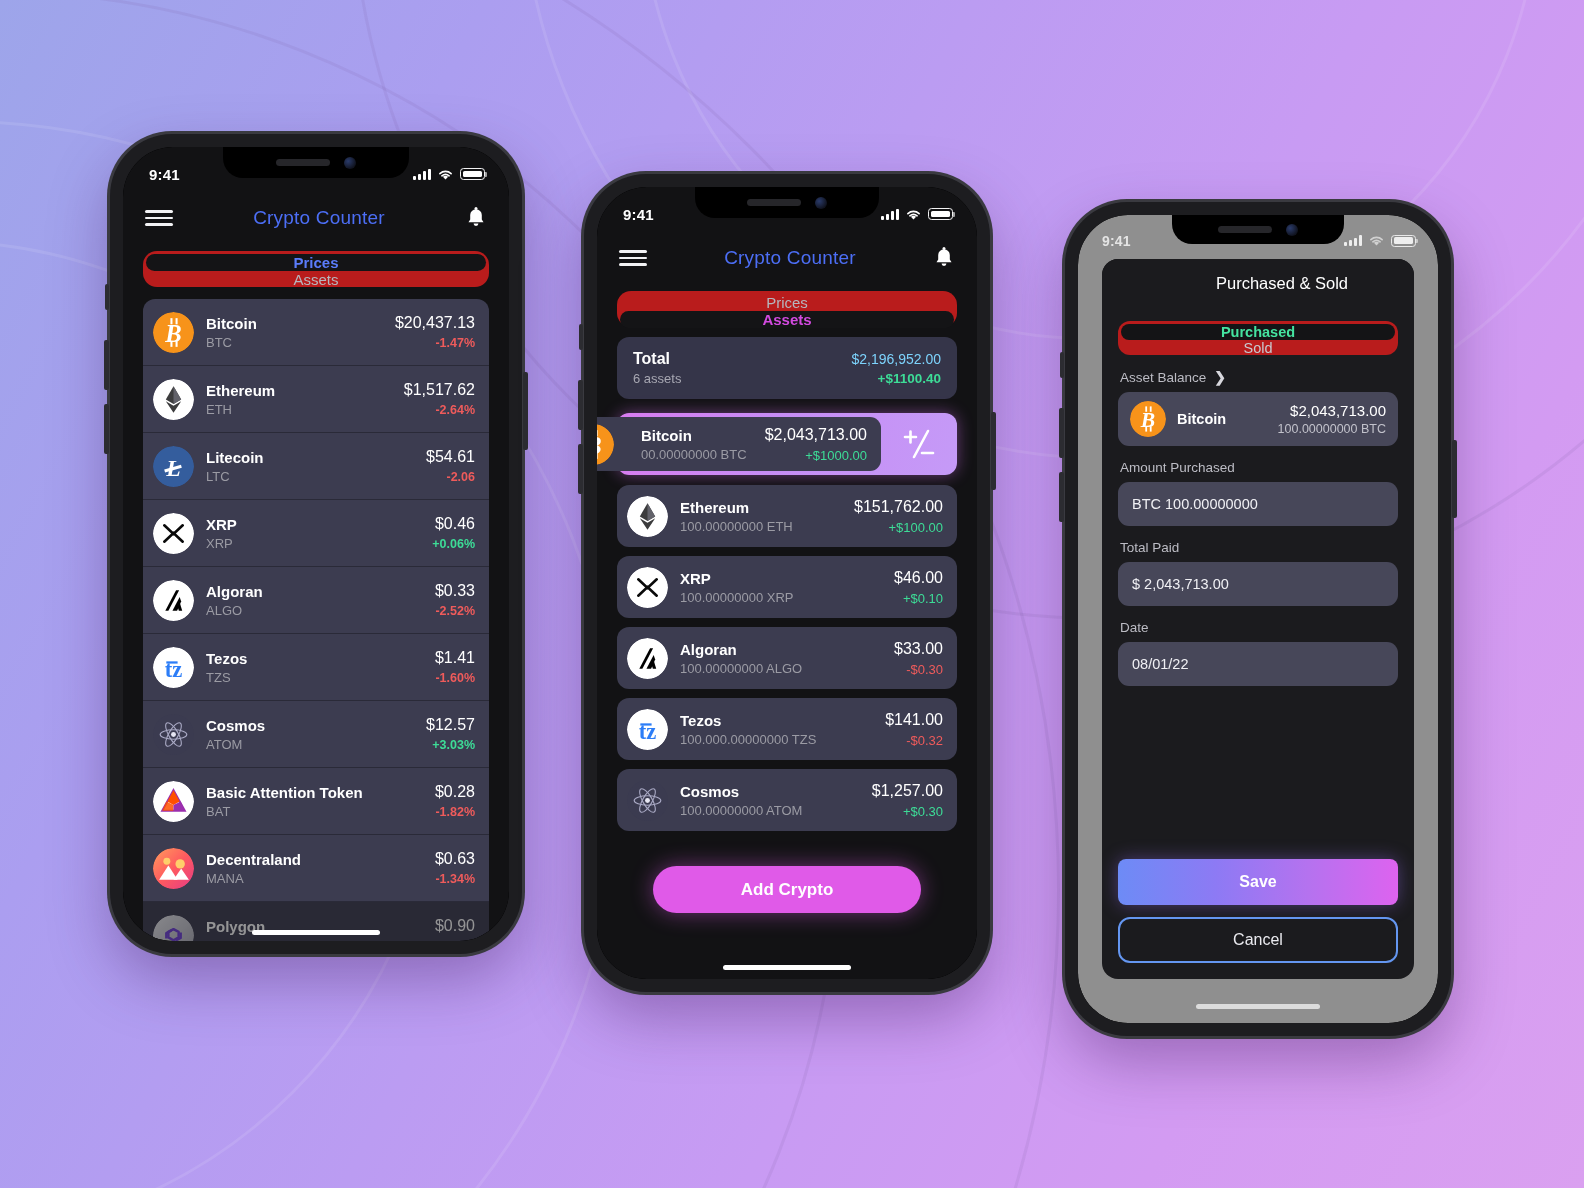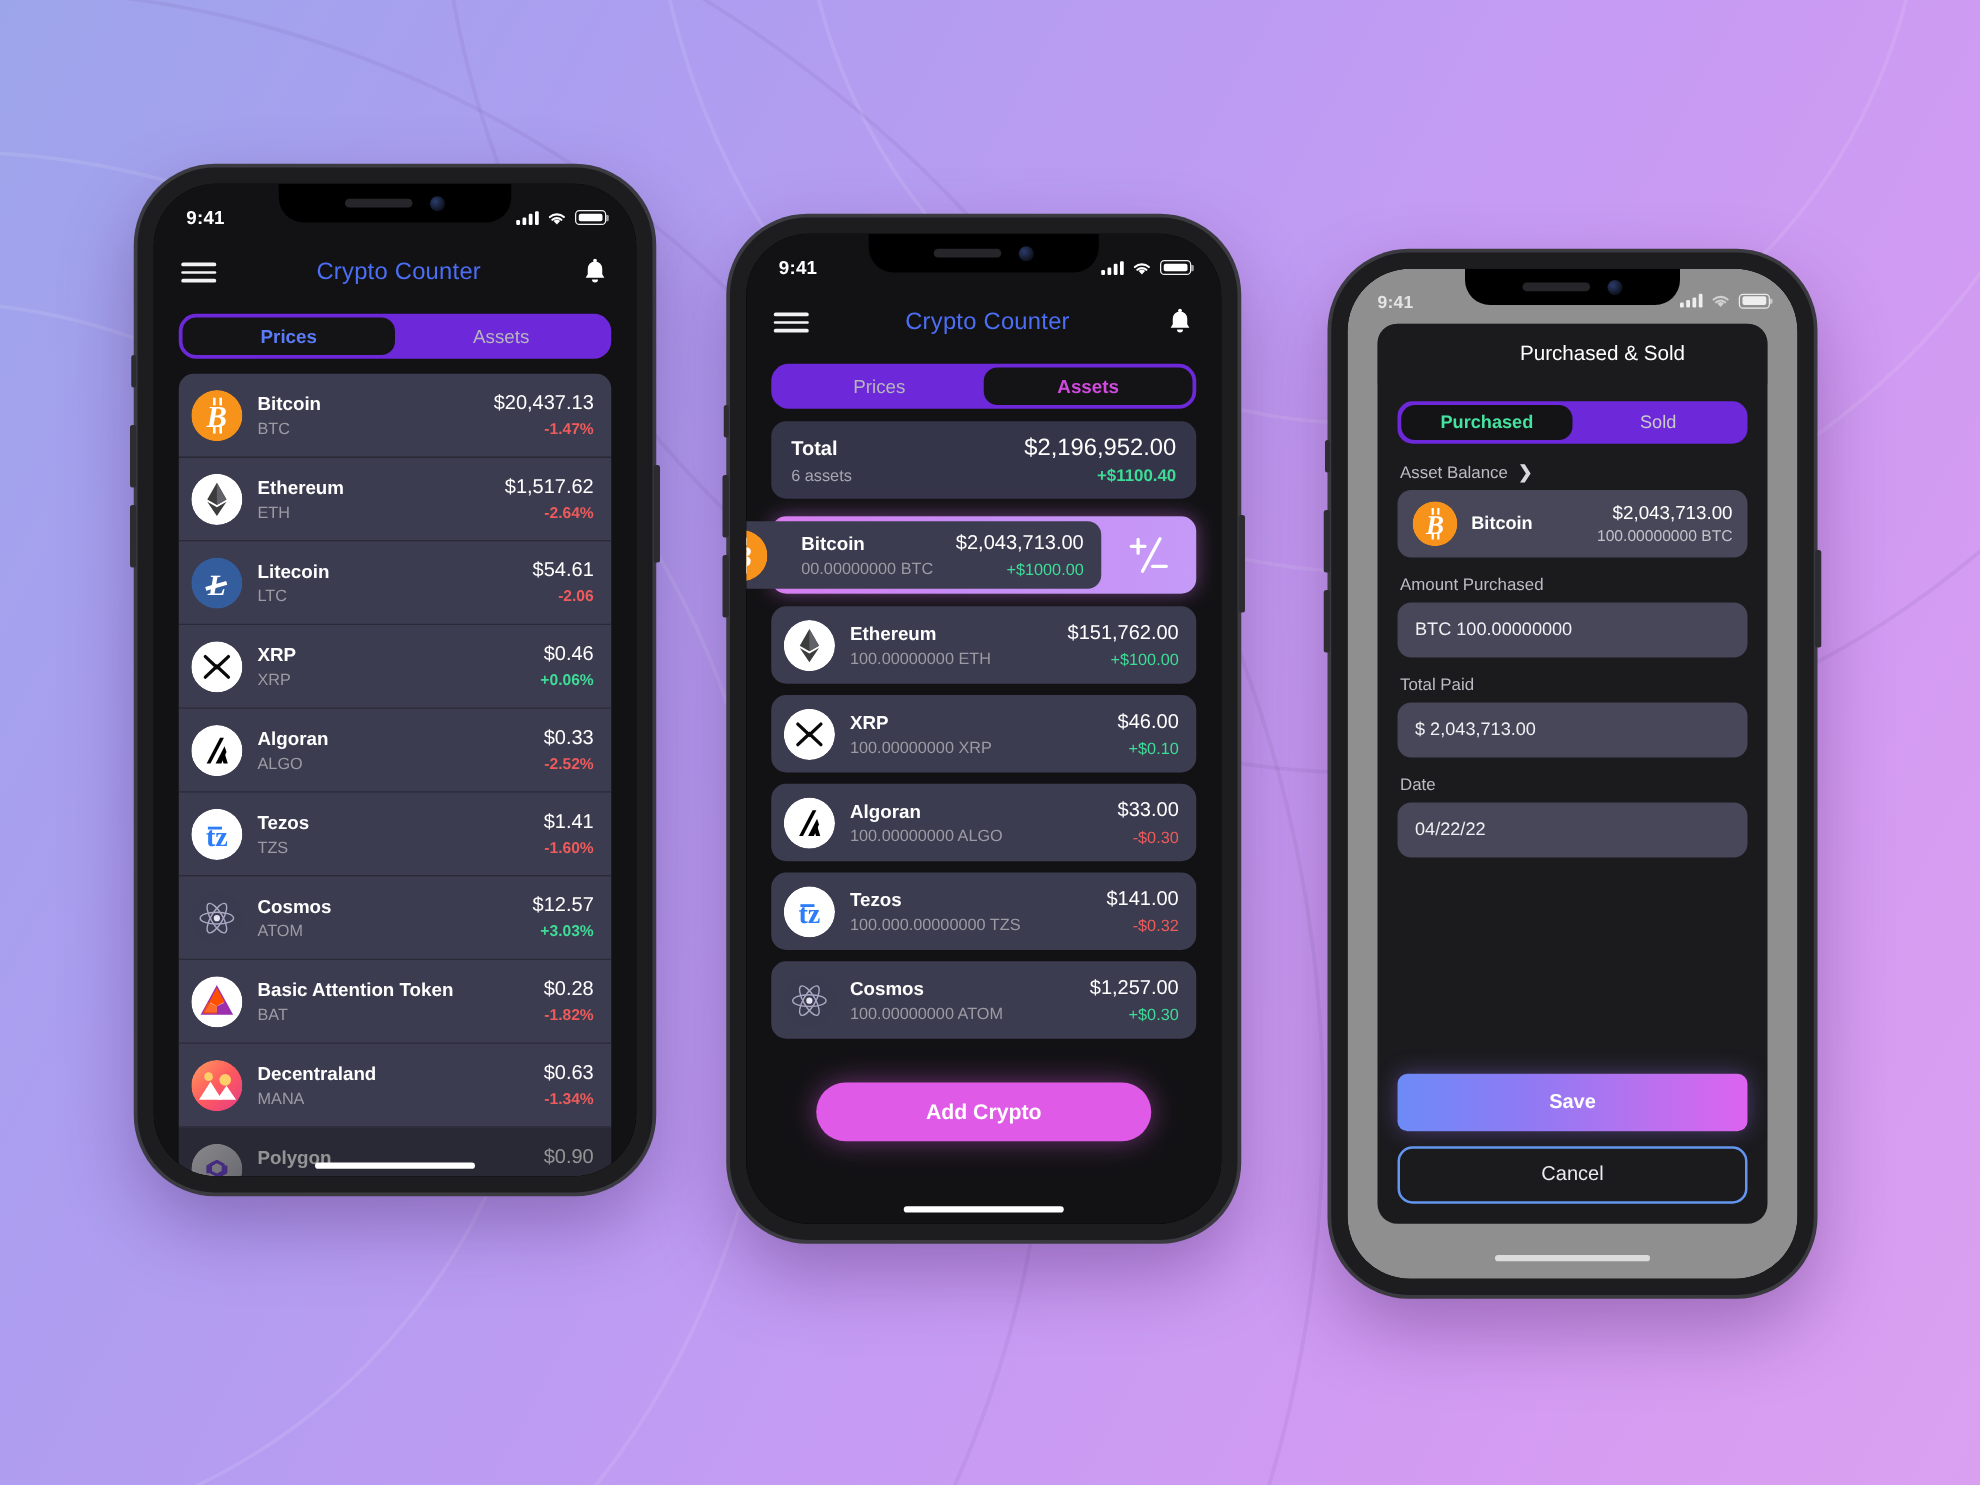--- a/index.html
+++ b/index.html
@@ -90,22 +90,22 @@
   }
   .battery i { display:block; height:100%; width:100%; background:#fff; border-radius:1.6px; }
 
   
   .appbar { display:flex; align-items:center; justify-content:space-between; }
   .burger { display:flex; flex-direction:column; gap:4px; cursor:pointer; }
   .burger span { display:block; height:2.6px; background:#f2f2f4; border-radius:2px; }
   .apptitle { font-weight: 400; letter-spacing: .2px; }
 
   .segment {
-    display: flex; border-radius: 14px; background: #6d28d9;
-    padding: 3px; position: relative;
+    display: flex; border-radius: 14px; background: #b91c1c;
+    padding: 3px; position: relative; flex-direction: column;
   }
   .segment > div {
     flex: 1; text-align: center; border-radius: 11px;
     display: flex; align-items: center; justify-content: center;
     cursor: pointer;
   }
   .segment .sel { background: #141416; }
 
   
   .coin {
@@ -154,21 +154,21 @@
   #p2 .segment .sel { color:#d34ae0; font-weight:700; }
   #p2 .segment .un  { color:#b6b6bd; }
   #p2 .total {
     position:absolute; top: 150px; left: 20px; right: 20px; height: 62px;
     background:#353549; border-radius: 12px; padding: 9px 16px;
     display:flex; flex-direction:column; justify-content:center;
   }
   #p2 .total .l1 { display:flex; justify-content:space-between; align-items:baseline; }
   #p2 .total .l2 { display:flex; justify-content:space-between; align-items:baseline; margin-top:3px; }
   #p2 .total .t  { color:#fff; font-weight:700; font-size:16px; }
-  #p2 .total .v  { color:#ffffff; font-size:19px; }
+  #p2 .total .v  { color:#7dd3fc; font-size:14px; }
   #p2 .total .s  { color:#a7a7b2; font-size:13px; }
   #p2 .total .d  { font-size:13.5px; font-weight:700; }
 
   #p2 .swipe-wrap {
     position:absolute; top: 226px; left: 20px; right: 20px; height: 62px;
     border-radius: 12px;
     background: linear-gradient(100deg,#d87cf0 0%, #c78cf5 45%, #c59af7 100%);
     box-shadow: 0 0 16px rgba(210,110,240,.45);
   }
   #p2 .swipe-front {
@@ -804,21 +804,21 @@
               </div>
             </div>
 
             <div class="flabel">Amount Purchased</div>
             <div class="field">BTC 100.00000000</div>
 
             <div class="flabel">Total Paid</div>
             <div class="field">$ 2,043,713.00</div>
 
             <div class="flabel">Date</div>
-            <div class="field">04/22/22</div>
+            <div class="field">08/01/22</div>
           </div>
 
           <div class="actions">
             <div class="save">Save</div>
             <div class="cancel">Cancel</div>
           </div>
         </div>
 
         <div class="homebar" style="width:124px;bottom:14px;"></div>
       </div>

